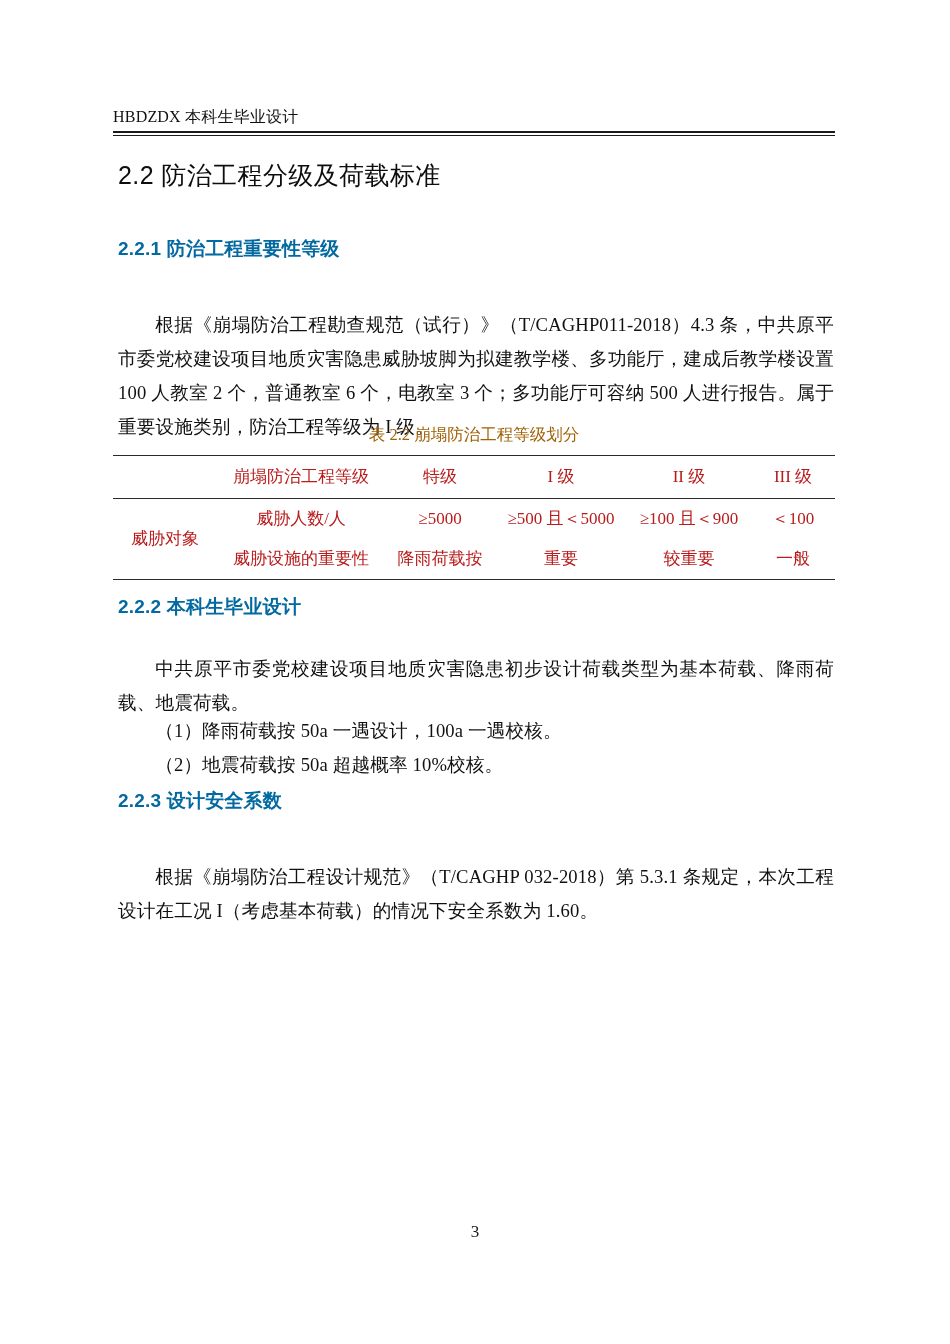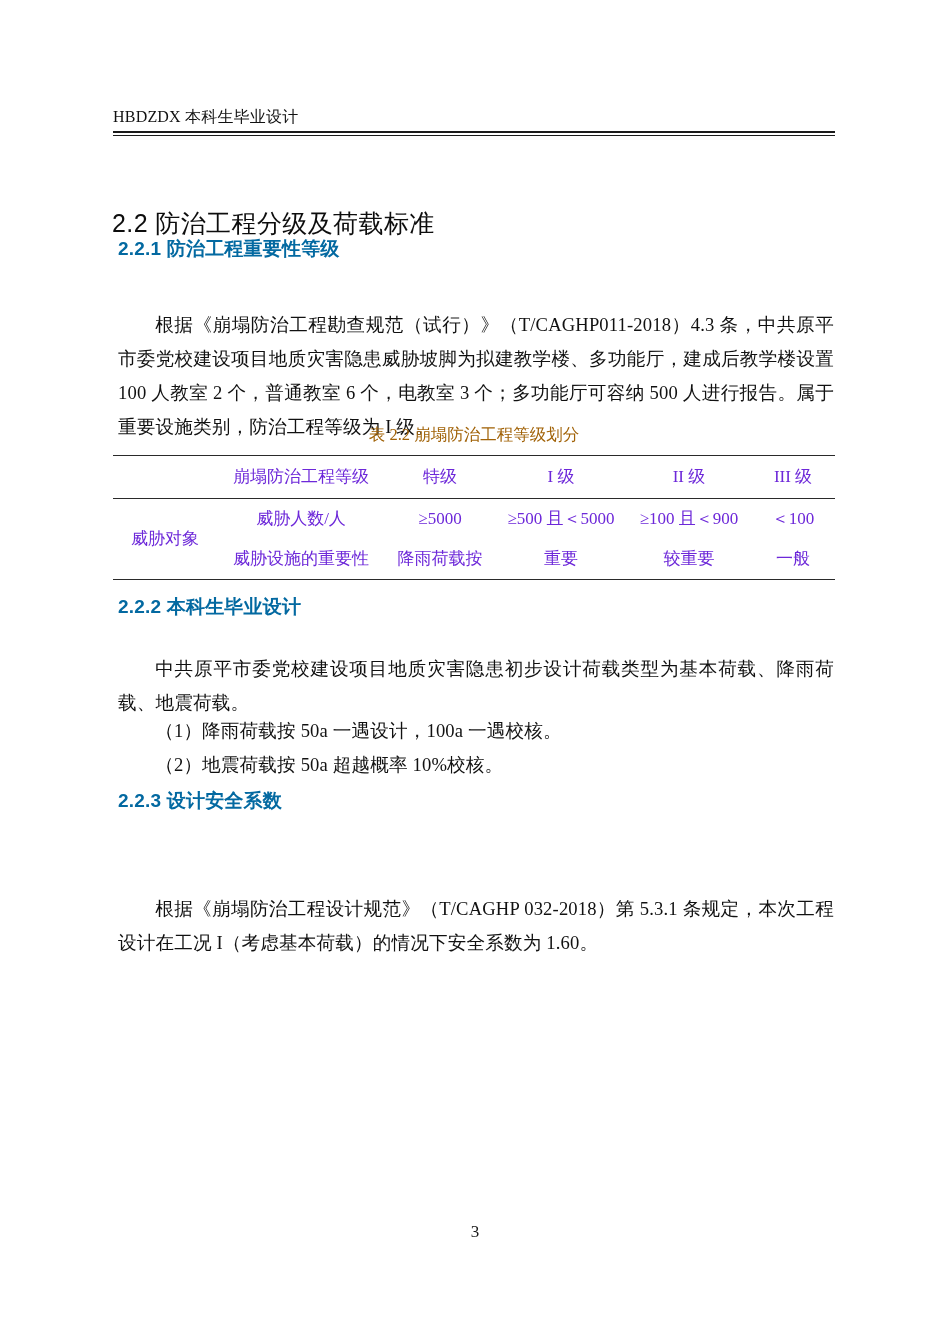--- a/index.html
+++ b/index.html
@@ -40,30 +40,29 @@
     margin-top: 5px;
     border-top: 2.2px solid #1a1a1a;
     border-bottom: 1px solid #1a1a1a;
     height: 2px;
     box-sizing: content-box;
   }
 
   
   .h2 {
     position: absolute;
-    left: 112px;
+    left: 118px;
     top: 160px;
     font-family: "Liberation Sans", "DejaVu Sans", sans-serif;
     font-size: 25px;
     font-weight: 400;
     letter-spacing: 0.4px;
     line-height: 1.2;
     color: #0d0d0d;
     white-space: nowrap;
-    margin-top: 48px;
   }
   .h3 {
     position: absolute;
     left: 118px;
     font-family: "Liberation Sans", "DejaVu Sans", sans-serif;
     font-size: 19px;
     font-weight: 700;
     letter-spacing: 0.2px;
     line-height: 1.2;
     color: #0369a1;
@@ -88,21 +87,21 @@
   }
   .body-block p {
     margin: 0;
   }
   .indent2 { text-indent: 2em; }
   .indent-list { text-indent: 2em; }
 
   #para-221 { top: 308px; }
   #para-222 { top: 652px; }
   #list-222 { top: 714px; }
-  #para-223 { top: 892px; }
+  #para-223 { top: 860px; }
 
   
   .table-wrap {
     position: absolute;
     left: 113px;
     top: 424px;
     width: 722px;
   }
   .table-caption {
     text-align: center;
@@ -111,21 +110,21 @@
     line-height: 1.35;
     color: #a16207;
     margin-bottom: 9px;
     white-space: nowrap;
   }
   table.grade-table {
     width: 722px;
     border-collapse: collapse;
     font-family: "Liberation Serif", "DejaVu Serif", serif;
     font-size: 17px;
-    color: #6d28d9;
+    color: #b91c1c;
   }
   table.grade-table thead tr {
     border-top: 1.6px solid #2a2a2a;
     border-bottom: 1.3px solid #2a2a2a;
   }
   table.grade-table tbody tr:last-child {
     border-bottom: 1.6px solid #2a2a2a;
   }
   table.grade-table th,
   table.grade-table td {

